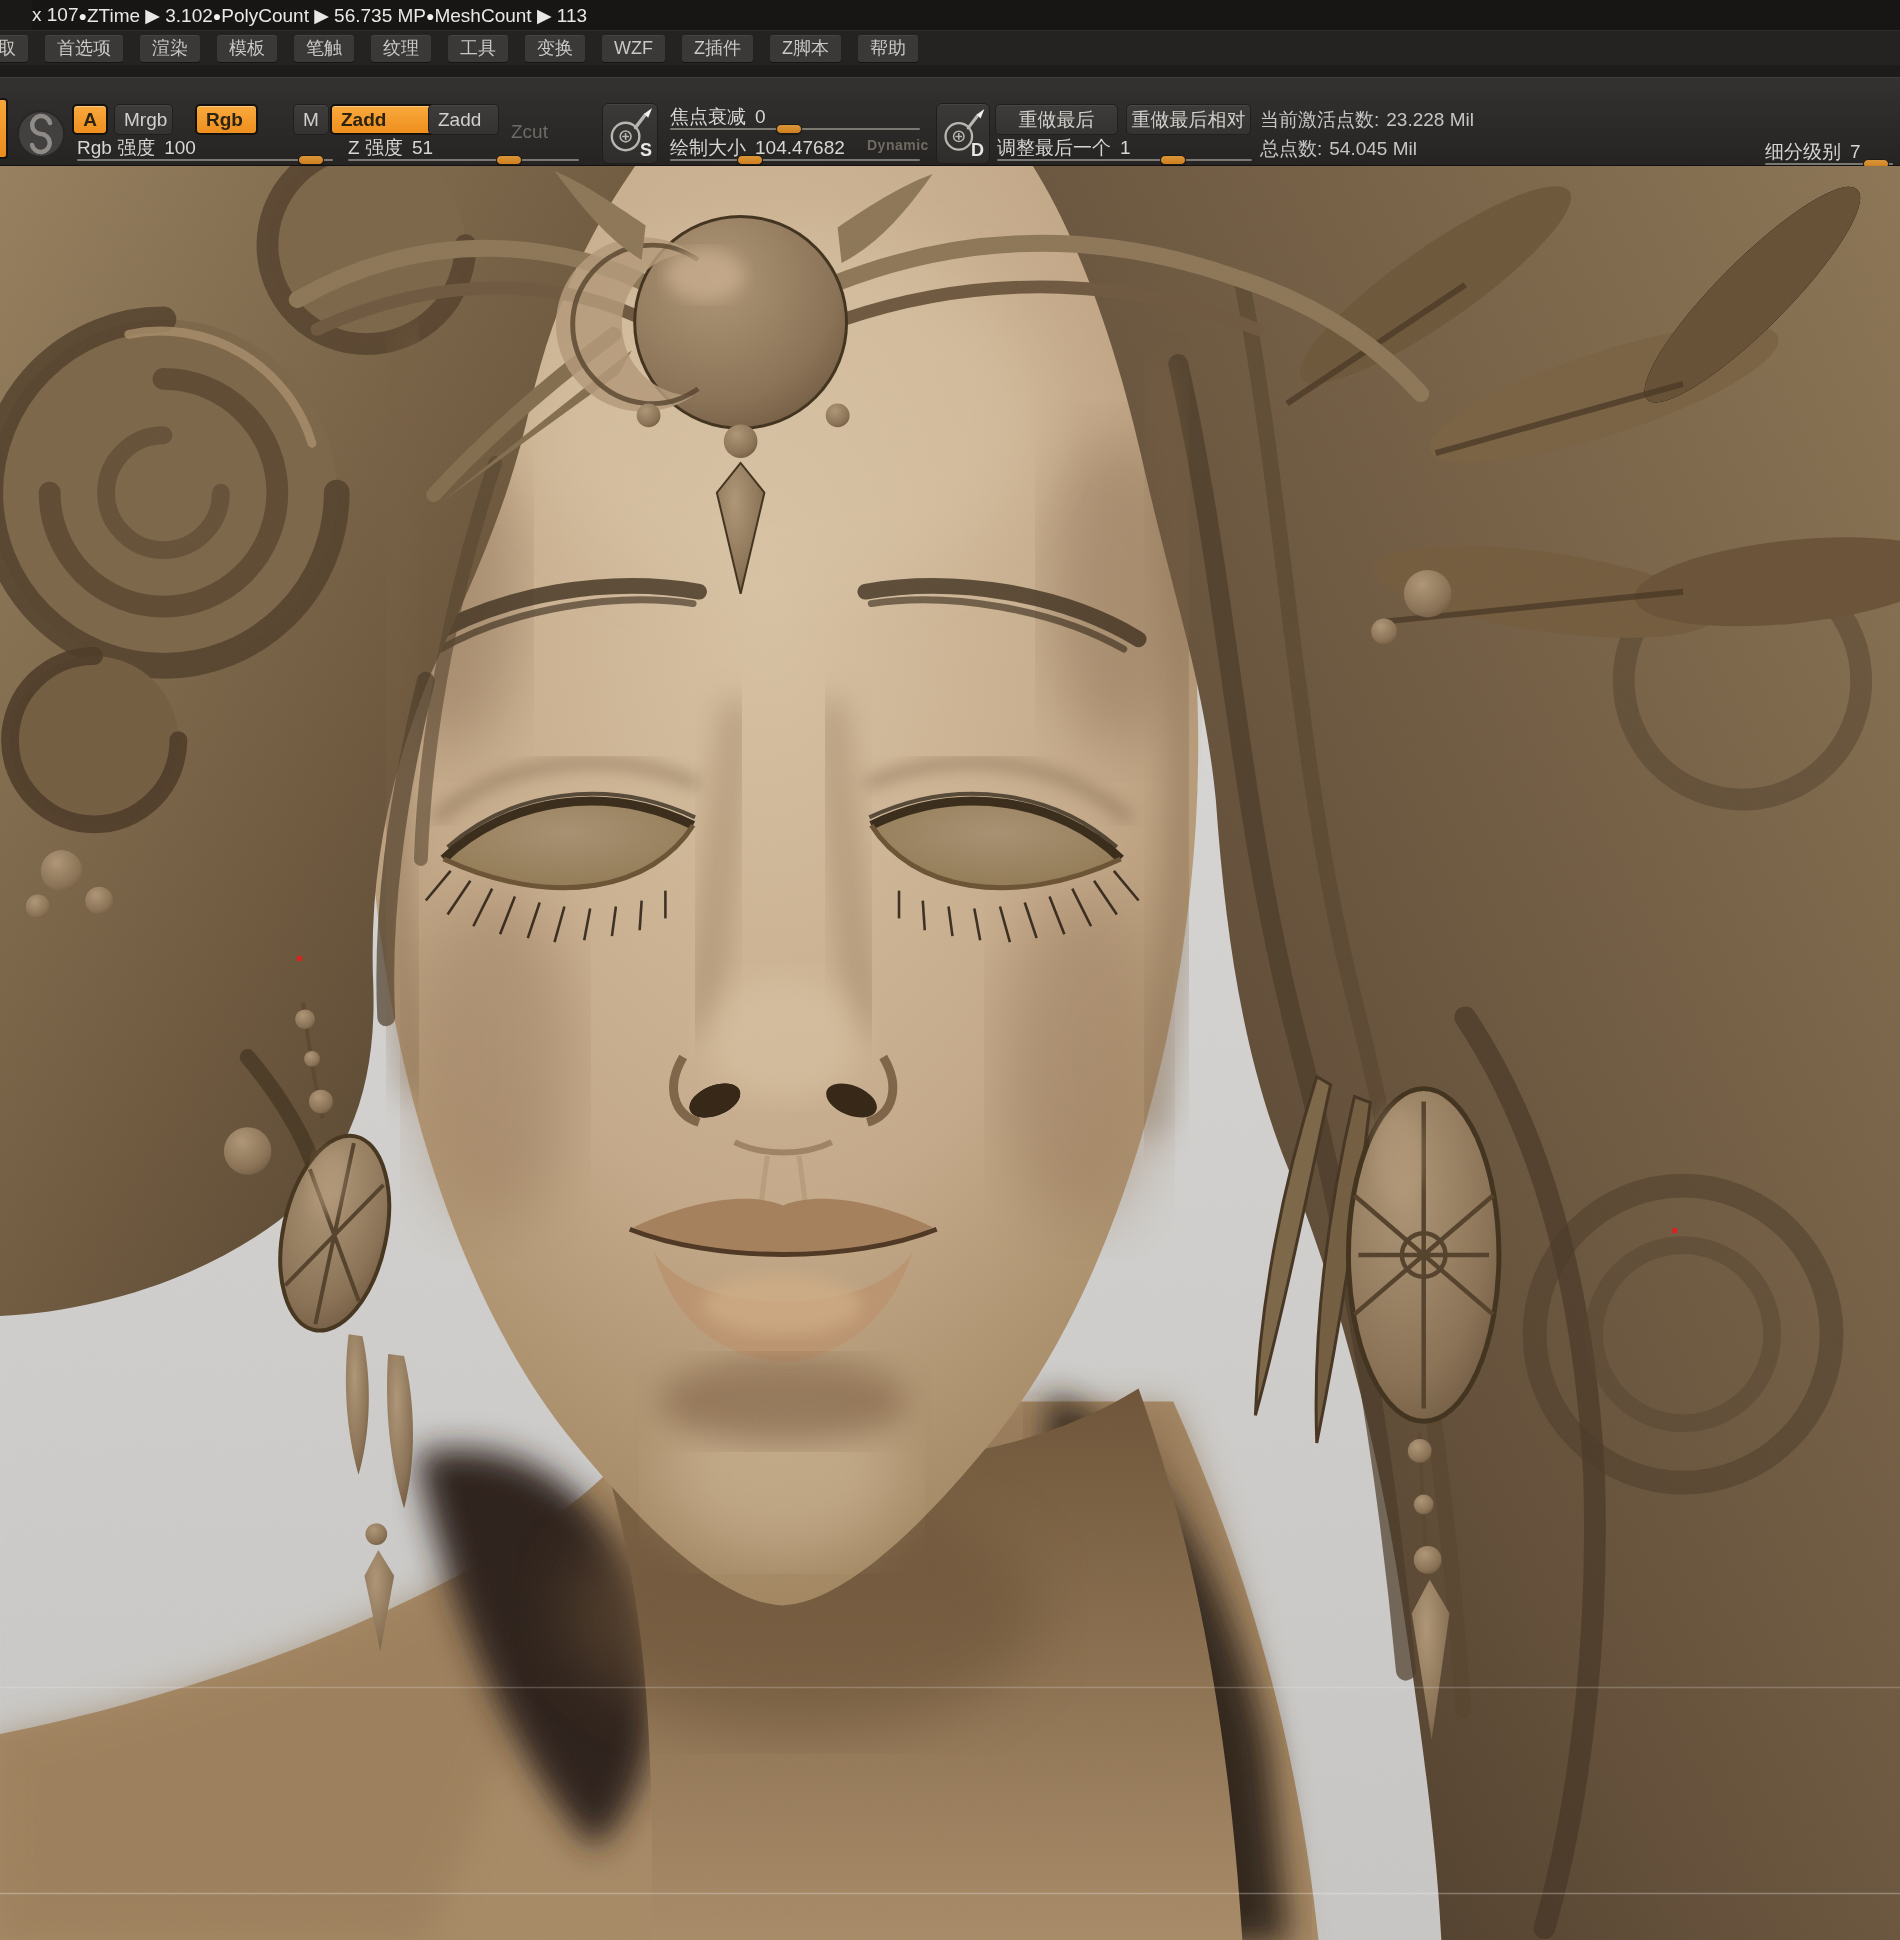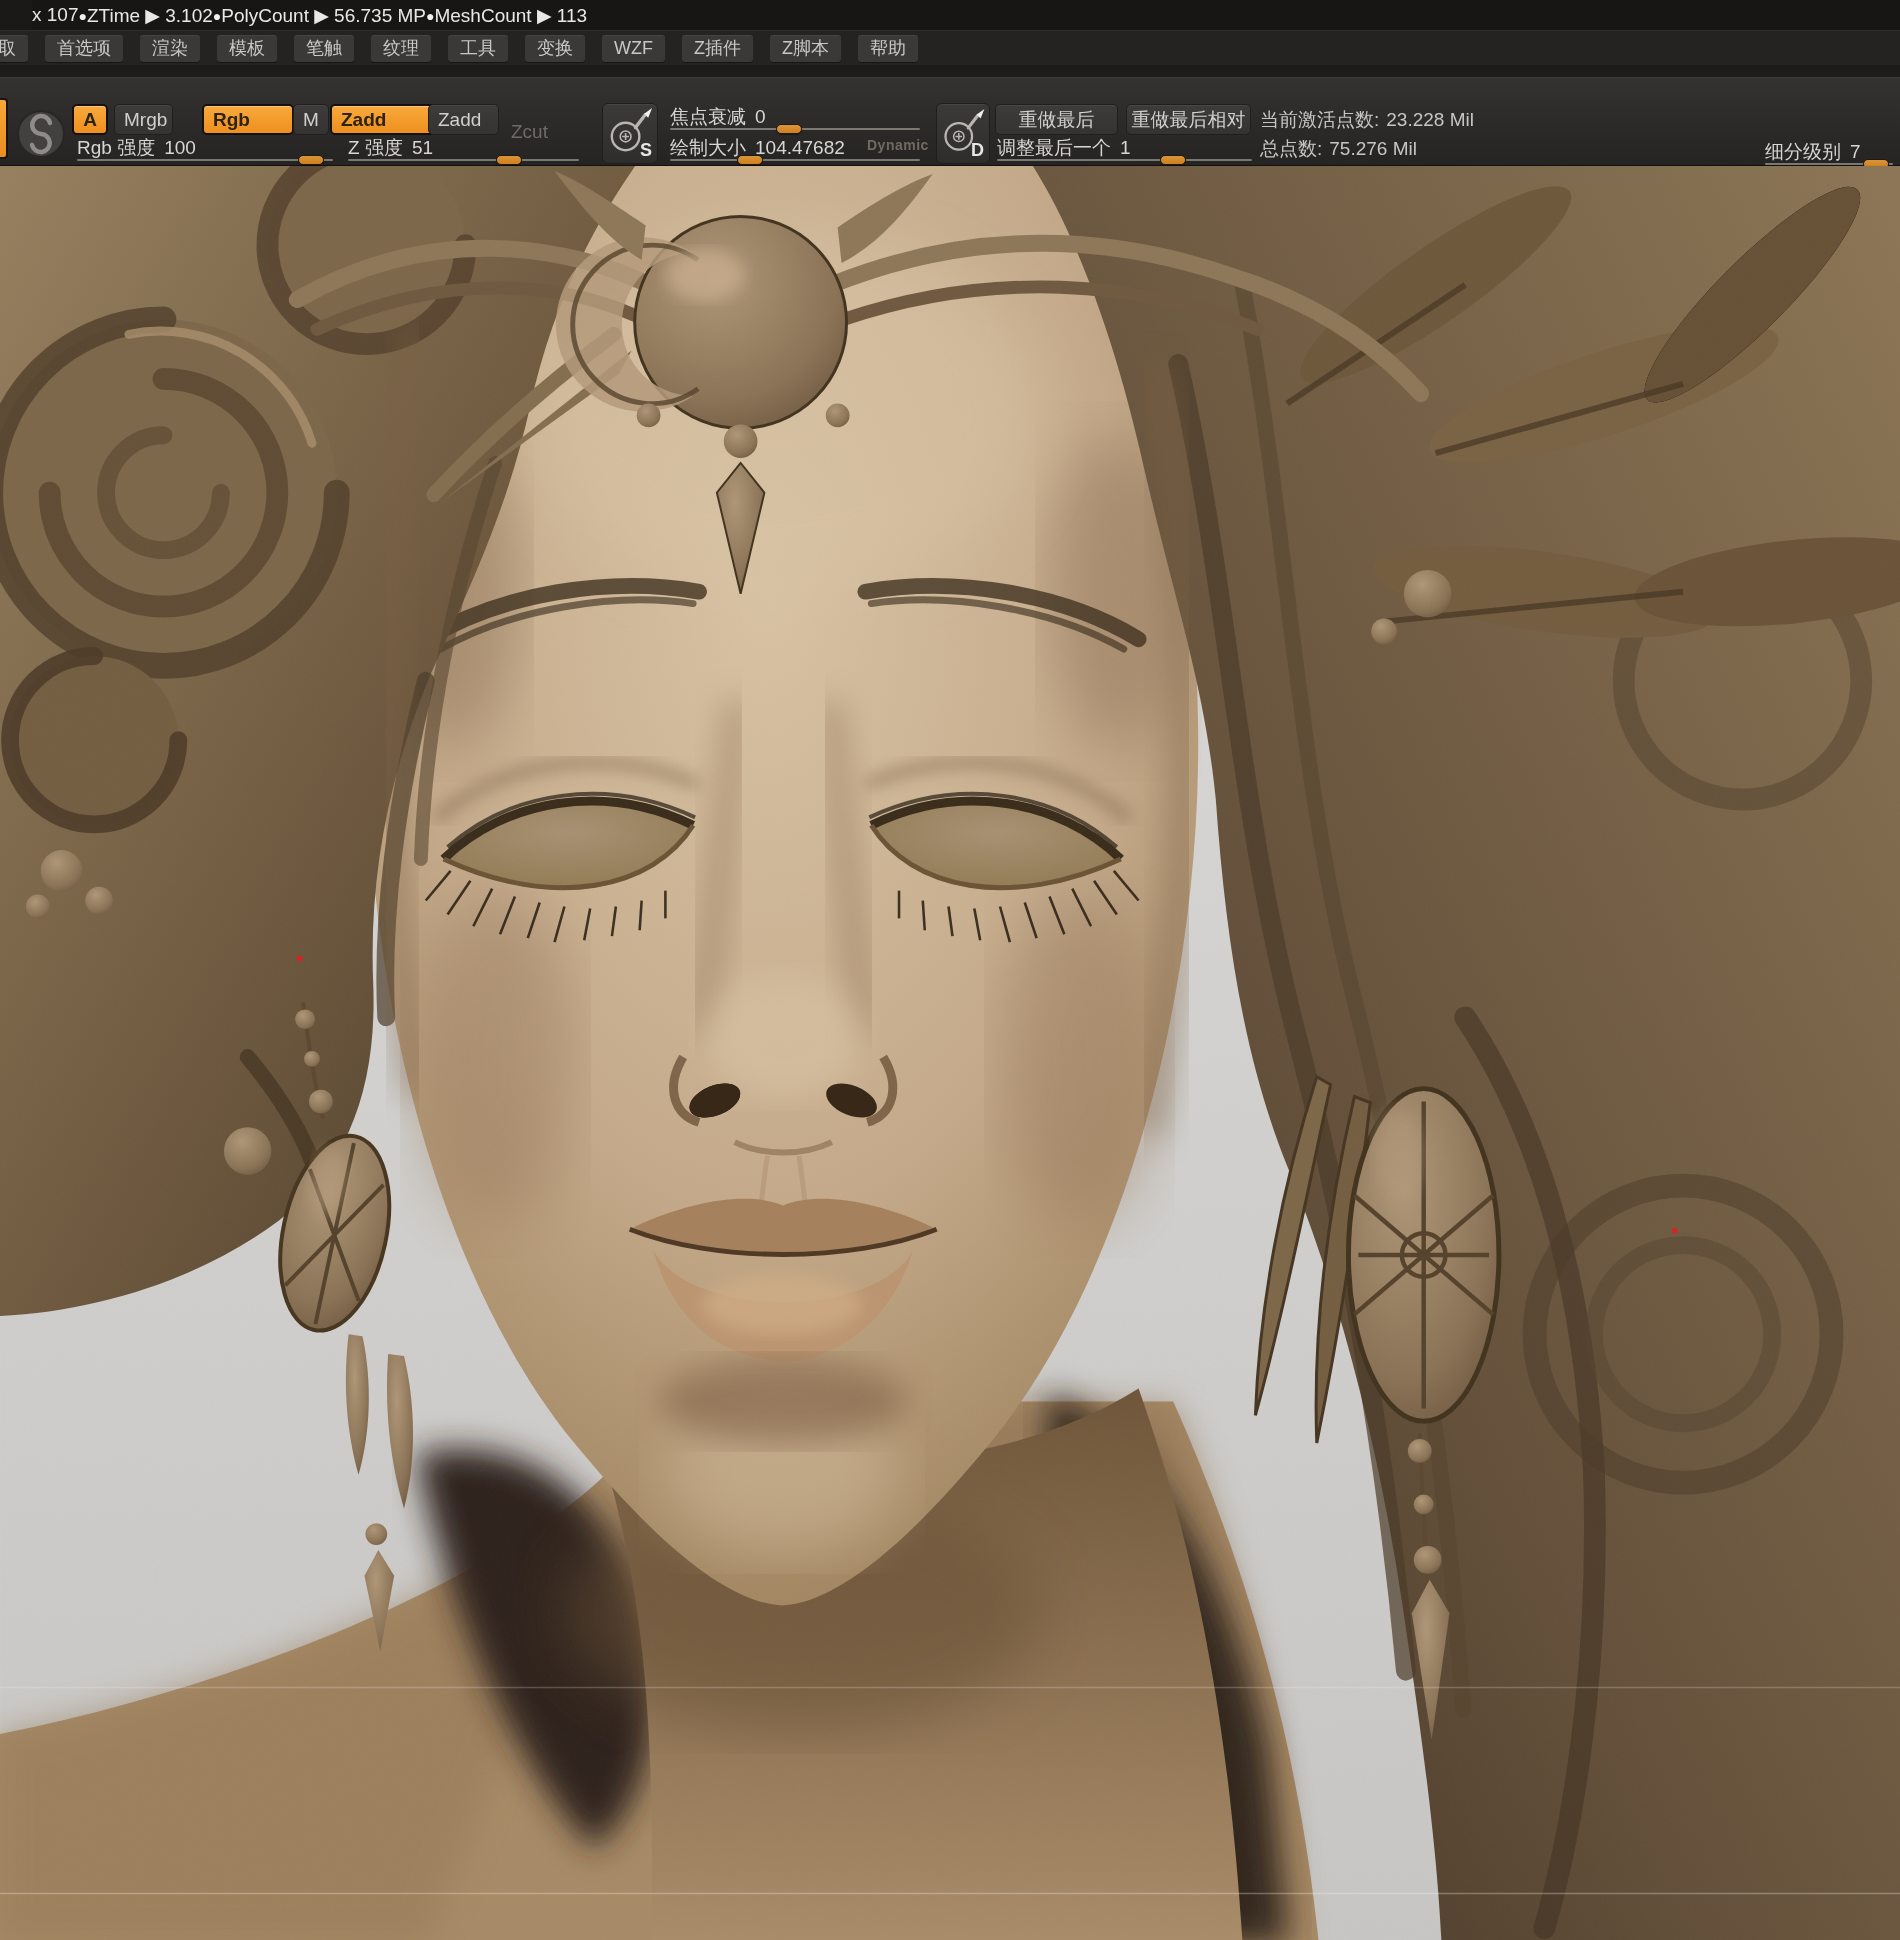--- a/index.html
+++ b/index.html
@@ -106,21 +106,21 @@
 
     <div class="edge-sliver"></div>
 
     <svg class="logo" viewBox="0 0 50 50">
       <circle cx="25" cy="25" r="23" fill="#434140" stroke="#272625" stroke-width="2"></circle>
       <path d="M 34,14 A 9,9 0 1 0 25,25 A 9,9 0 1 1 16,36" fill="none" stroke="#8f8c88" stroke-width="4.5" stroke-linecap="round"></path>
     </svg>
 
     <div class="btn orange center" style="left:72px;width:36px">A</div>
     <div class="btn" style="left:114px;width:59px">Mrgb</div>
-    <div class="btn orange" style="left:202px;width:92px">Rgb</div>
+    <div class="btn orange" style="left:195px;width:63px">Rgb</div>
     <div class="btn center" style="left:293px;width:36px">M</div>
     <div class="btn orange" style="left:330px;width:106px">Zadd</div>
     <div class="btn" style="left:428px;width:71px">Zadd</div>
     <div class="ghost-label" style="left:511px;top:32px">Zcut</div>
 
     <div class="slider" style="left:77px;top:57px;width:256px">
       <div class="slider-label"><span>Rgb 强度</span><span class="val">100</span></div>
       <div class="slider-track">
           <div class="slider-handle" style="left: calc(96% - 25px);"></div>
         </div>
@@ -178,21 +178,21 @@
       <div class="slider-label"><span>调整最后一个</span><span class="val">1</span></div>
       <div class="slider-track">
           <div class="slider-handle" style="left: calc(71% - 18.3px);"></div>
         </div>
     </div>
 
     <div class="stats-line" style="left:1260px;top:29px">
       <span>当前激活点数:</span><span class="val">23.228 Mil</span>
     </div>
     <div class="stats-line" style="left:1260px;top:58px">
-      <span>总点数:</span><span class="val">75.276 Mil</span>
+      <span>总点数:</span><span class="val">54.045 Mil</span>
     </div>
 
     <div class="slider" style="left:1765px;top:61px;width:128px">
       <div class="slider-label"><span>细分级别</span><span class="val">7</span></div>
       <div class="slider-track">
           <div class="slider-handle" style="left: calc(96% - 25px);"></div>
         </div>
     </div>
   </div>
 

